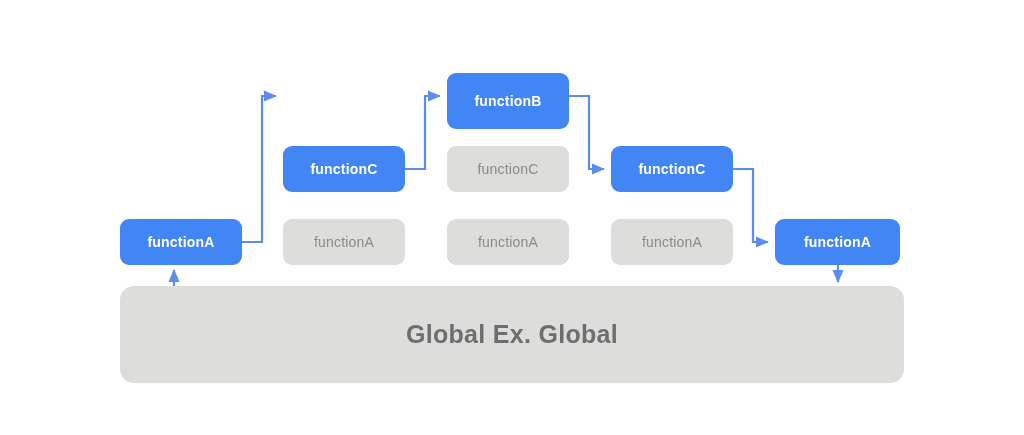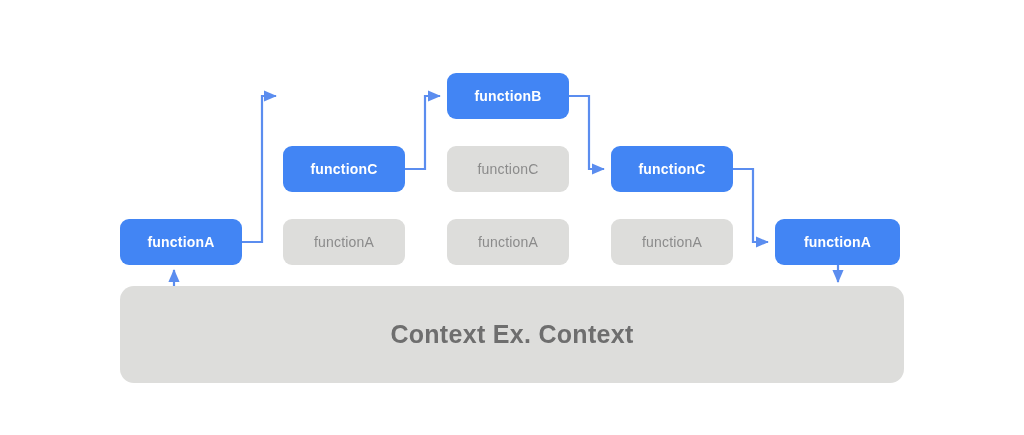--- a/index.html
+++ b/index.html
@@ -76,36 +76,36 @@
     <path d="M405,169 L425,169 L425,96 L440,96" fill="none" stroke="#5b8def" stroke-width="2.2" marker-end="url(#ah-right)"></path>
 
     <path d="M569,96 L589,96 L589,169 L604,169" fill="none" stroke="#5b8def" stroke-width="2.2" marker-end="url(#ah-right)"></path>
 
     <path d="M733,169 L753,169 L753,242 L768,242" fill="none" stroke="#5b8def" stroke-width="2.2" marker-end="url(#ah-right)"></path>
 
     <path d="M838,265 L838,282" fill="none" stroke="#5b8def" stroke-width="2.2" marker-end="url(#ah-down)"></path>
   </svg>
 
   <div id="global-context" style="left: 120px; top: 286px; width: 784px; height: 97px; background: rgb(221, 221, 219);">
-    <span class="gc-label">Context Ex. Context</span>
+    <span class="gc-label">Global Ex. Global</span>
   </div>
 
   <div class="node active" style="left: 120px; top: 219px; width: 122px; height: 46px; background: rgb(66, 133, 244); color: rgb(255, 255, 255);">
     <span>functionA</span>
   </div>
 
   <div class="node active" style="left: 283px; top: 146px; width: 122px; height: 46px; background: rgb(66, 133, 244); color: rgb(255, 255, 255);">
     <span>functionC</span>
   </div>
 
   <div class="node ghost" style="left: 283px; top: 219px; width: 122px; height: 46px; background: rgb(221, 221, 219); color: rgb(139, 139, 139);">
     <span>functionA</span>
   </div>
 
-  <div class="node active" style="left: 447px; top: 73px; width: 122px; height: 46px; background: rgb(66, 133, 244); color: rgb(255, 255, 255);">
+  <div class="node active" style="left: 447px; top: 73px; width: 122px; height: 56px; background: rgb(66, 133, 244); color: rgb(255, 255, 255);">
     <span>functionB</span>
   </div>
 
   <div class="node ghost" style="left: 447px; top: 146px; width: 122px; height: 46px; background: rgb(221, 221, 219); color: rgb(139, 139, 139);">
     <span>functionC</span>
   </div>
 
   <div class="node ghost" style="left: 447px; top: 219px; width: 122px; height: 46px; background: rgb(221, 221, 219); color: rgb(139, 139, 139);">
     <span>functionA</span>
   </div>

